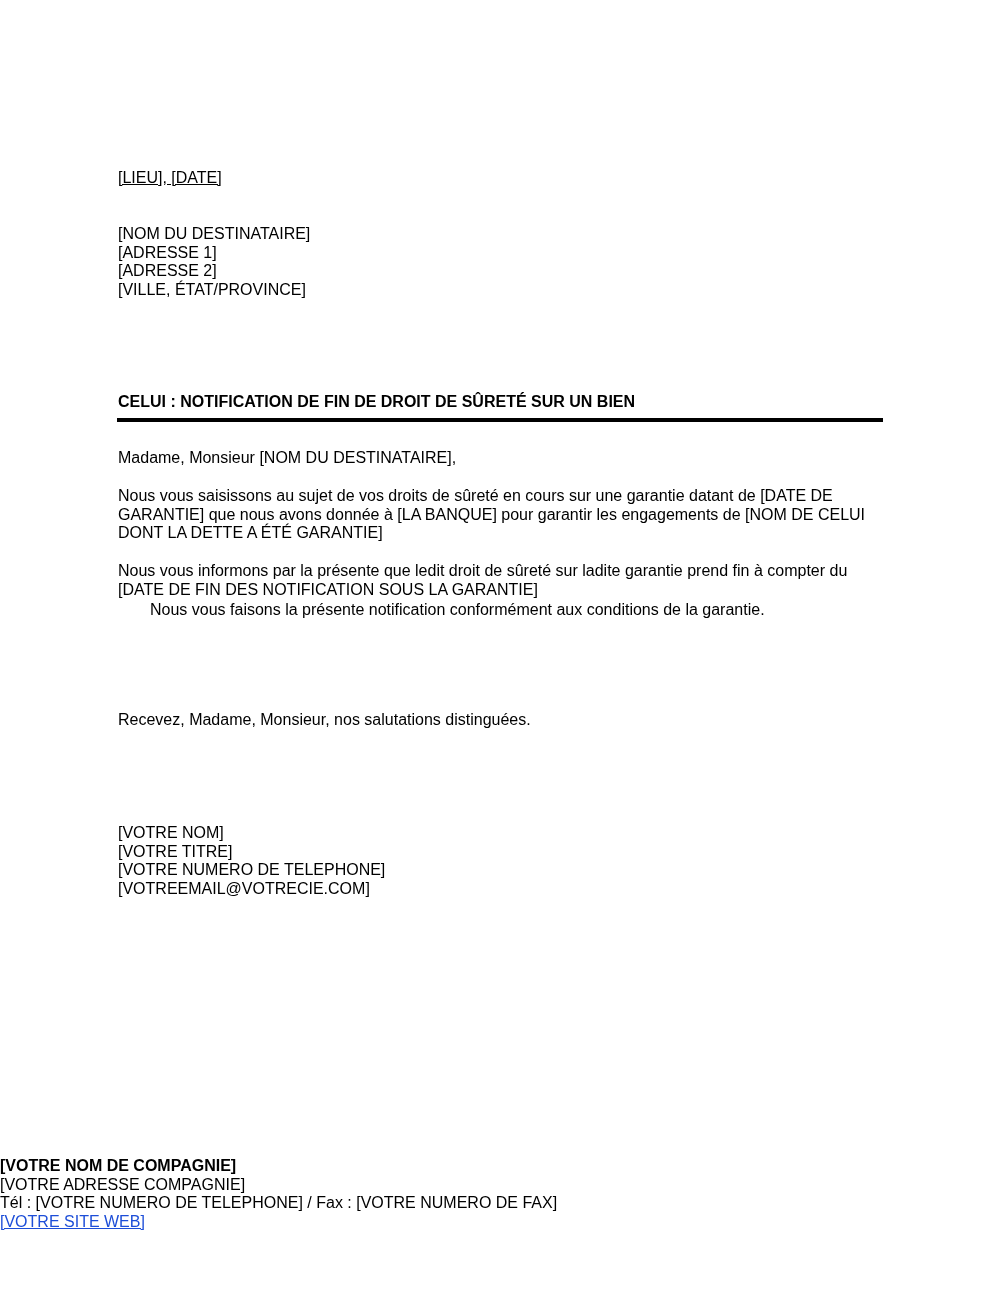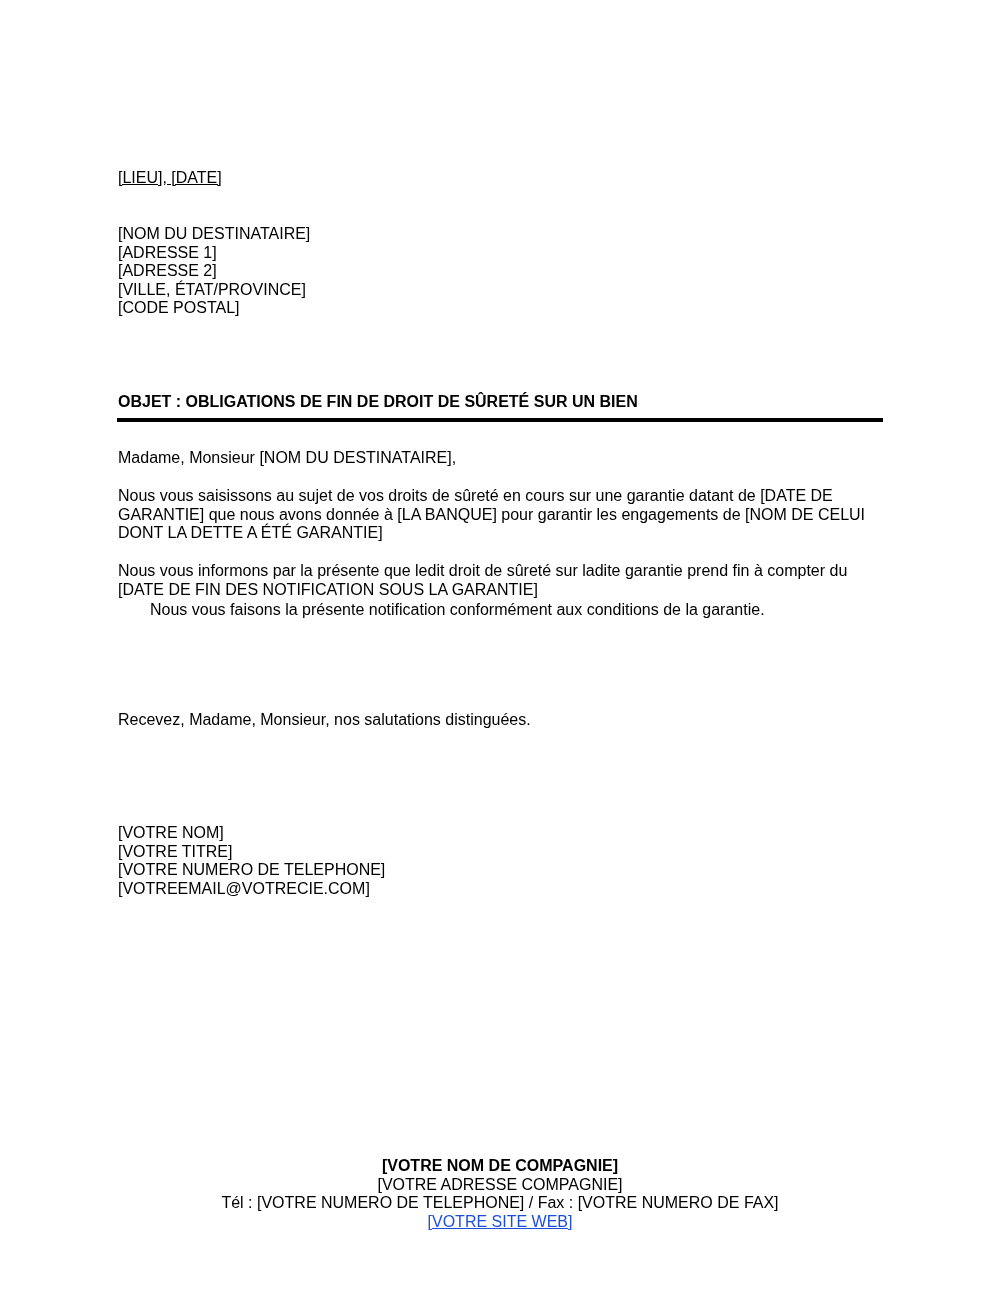--- a/index.html
+++ b/index.html
@@ -44,21 +44,21 @@
       top: 418px;
       width: 766px;
       height: 4px;
       background: #000000;
     }
     .footer {
       position: absolute;
       left: 0;
       width: 1000px;
       top: 1157px;
-      text-align: center;
+      text-align: left;
       line-height: 18.6px;
     }
     .footer .company { font-weight: bold; }
     .footer a {
       color: #1d4ed8;
       text-decoration: underline;
     }
   </style>
 </head>
 <body>
@@ -67,24 +67,23 @@
 
   <div class="block" style="top:169px;text-decoration:underline;">
     <span class="line">[LIEU], [DATE]</span>
   </div>
 
   <div class="block" style="top:225px;">
     <span class="line">[NOM DU DESTINATAIRE]</span>
     <span class="line">[ADRESSE 1]</span>
     <span class="line">[ADRESSE 2]</span>
     <span class="line">[VILLE, ÉTAT/PROVINCE]</span>
-    <span class="line">[CODE POSTAL]</span>
   </div>
 
-  <div class="subject">OBJET : OBLIGATIONS DE FIN DE DROIT DE SÛRETÉ SUR UN BIEN</div>
+  <div class="subject">CELUI : NOTIFICATION DE FIN DE DROIT DE SÛRETÉ SUR UN BIEN</div>
   <div class="rule"></div>
 
   <div class="block" style="top:449px;">
     <span class="line">Madame, Monsieur [NOM DU DESTINATAIRE],</span>
   </div>
 
   <div class="block" style="top:487px;">
     <span class="line">Nous vous saisissons au sujet de vos droits de sûreté en cours sur une garantie datant de [DATE DE</span>
     <span class="line">GARANTIE] que nous avons donnée à [LA BANQUE] pour garantir les engagements de [NOM DE CELUI</span>
     <span class="line">DONT LA DETTE A ÉTÉ GARANTIE]</span>

